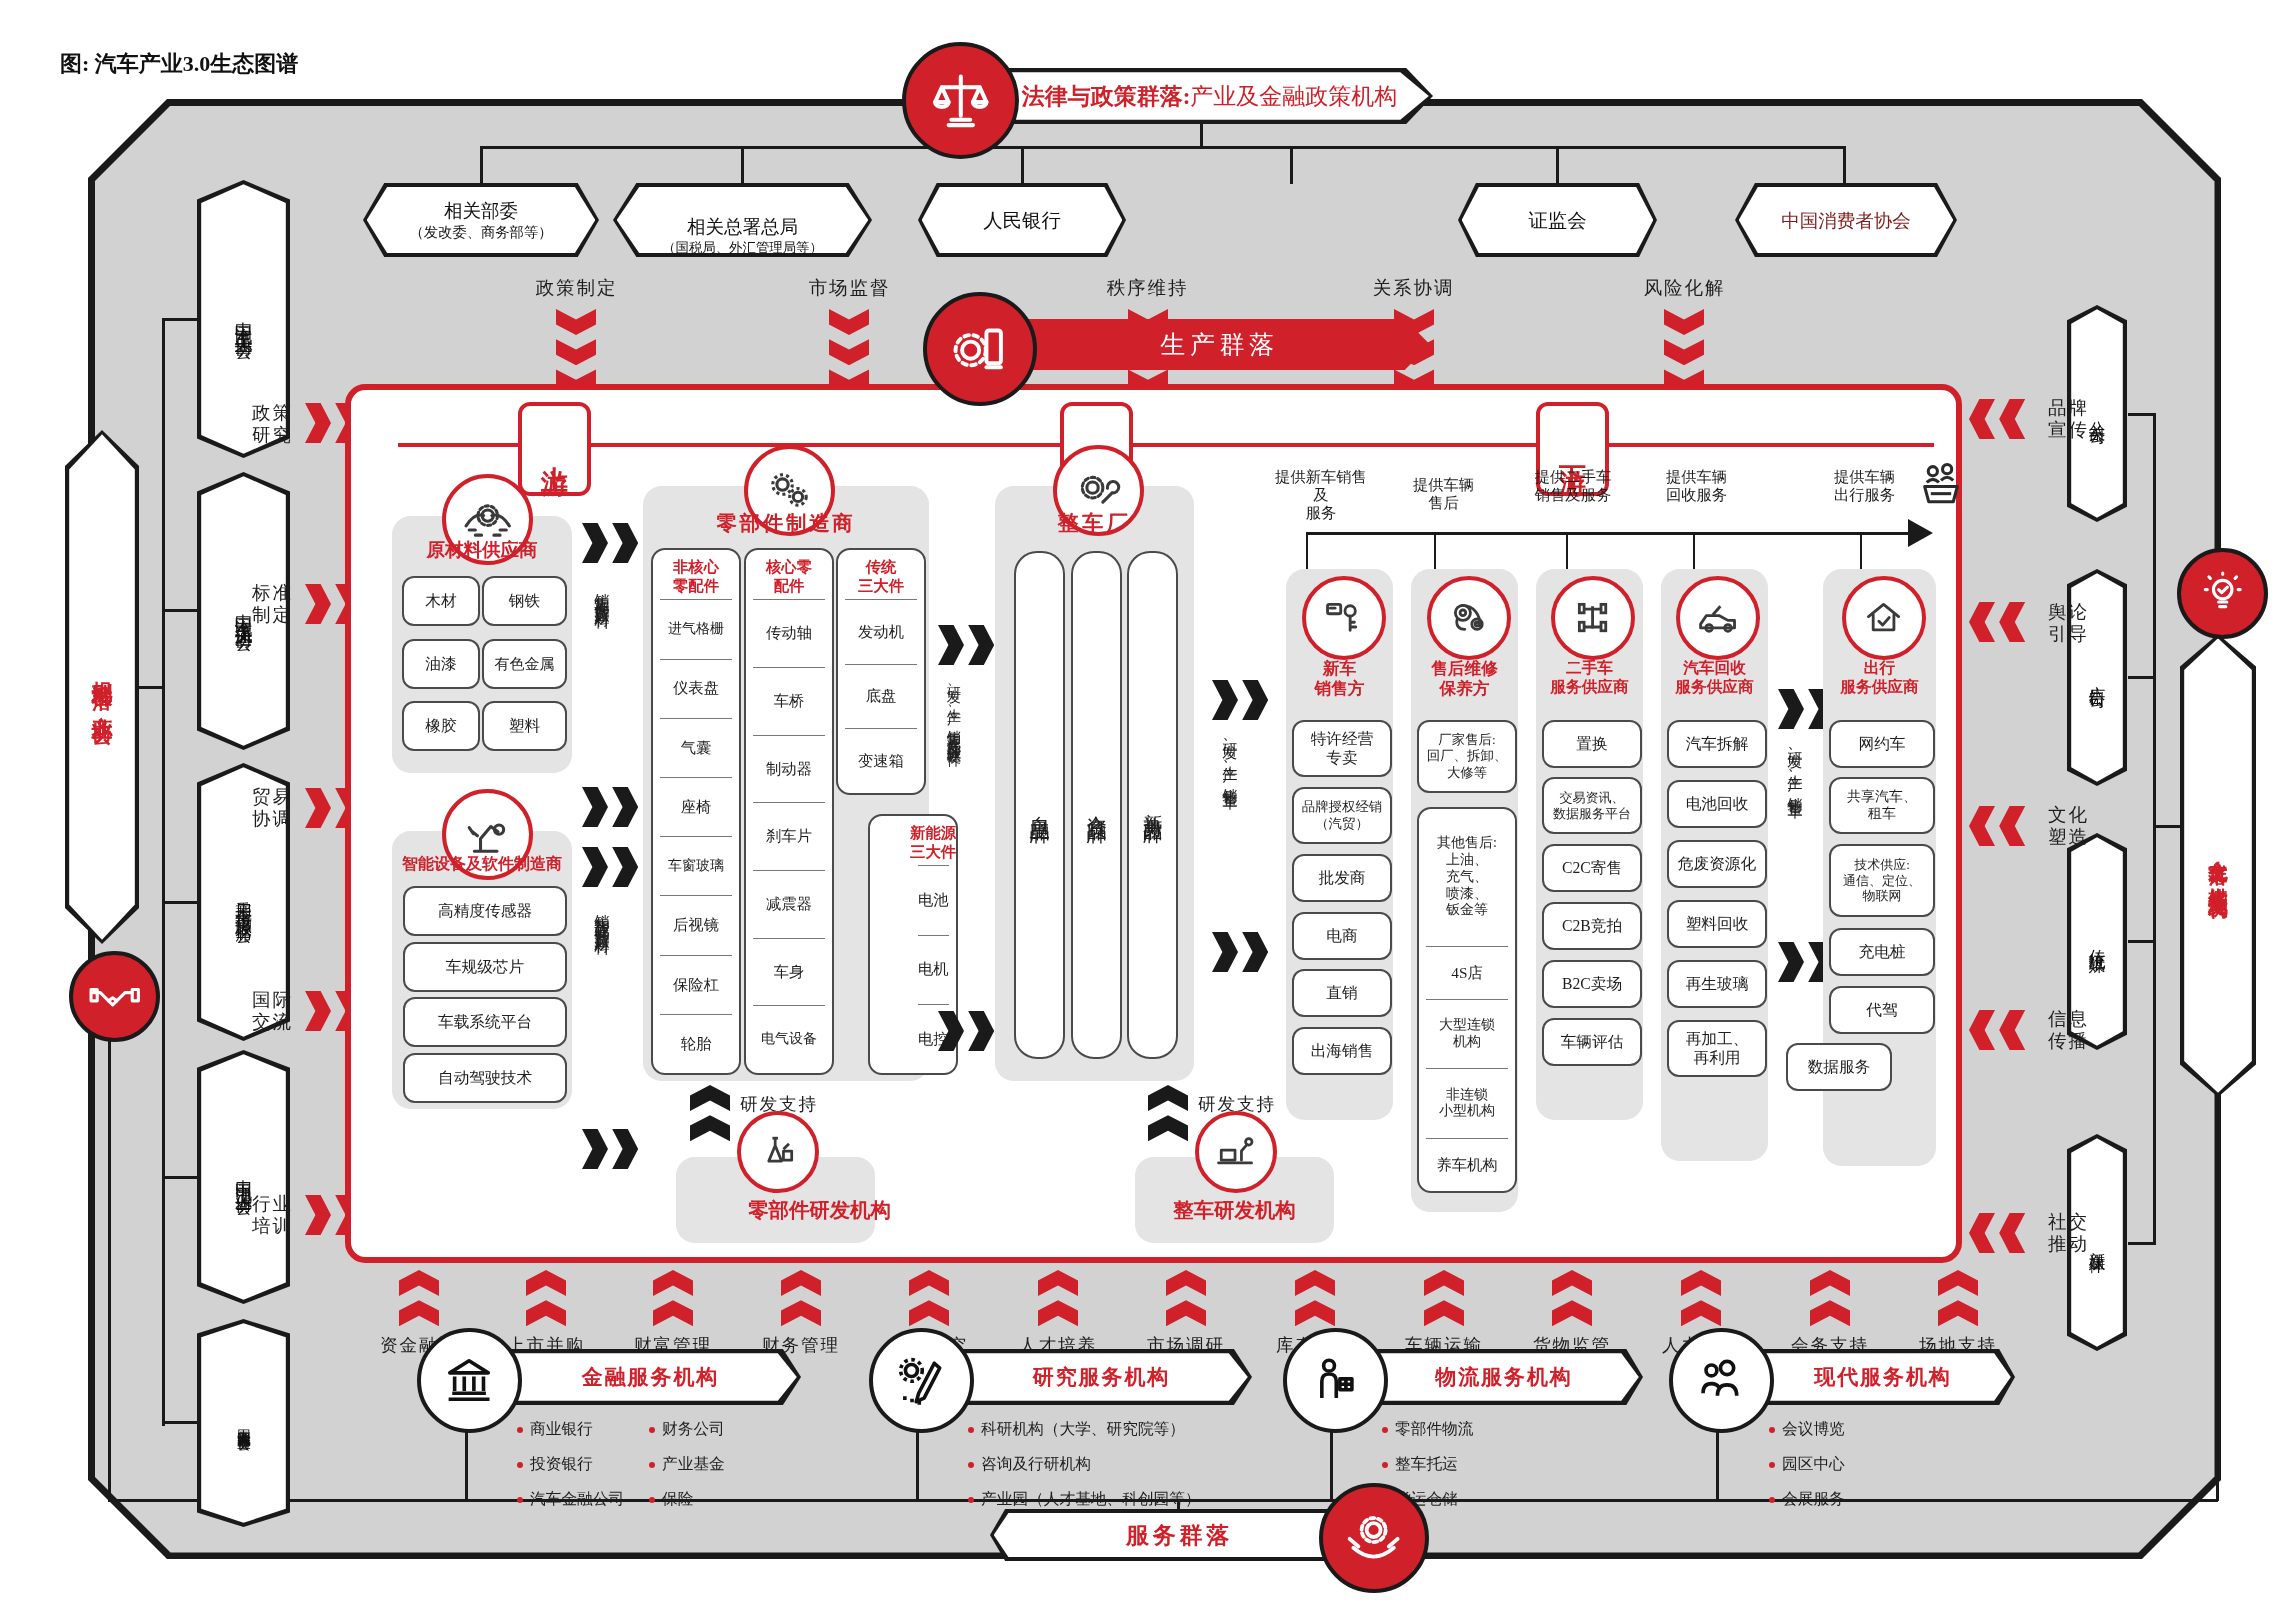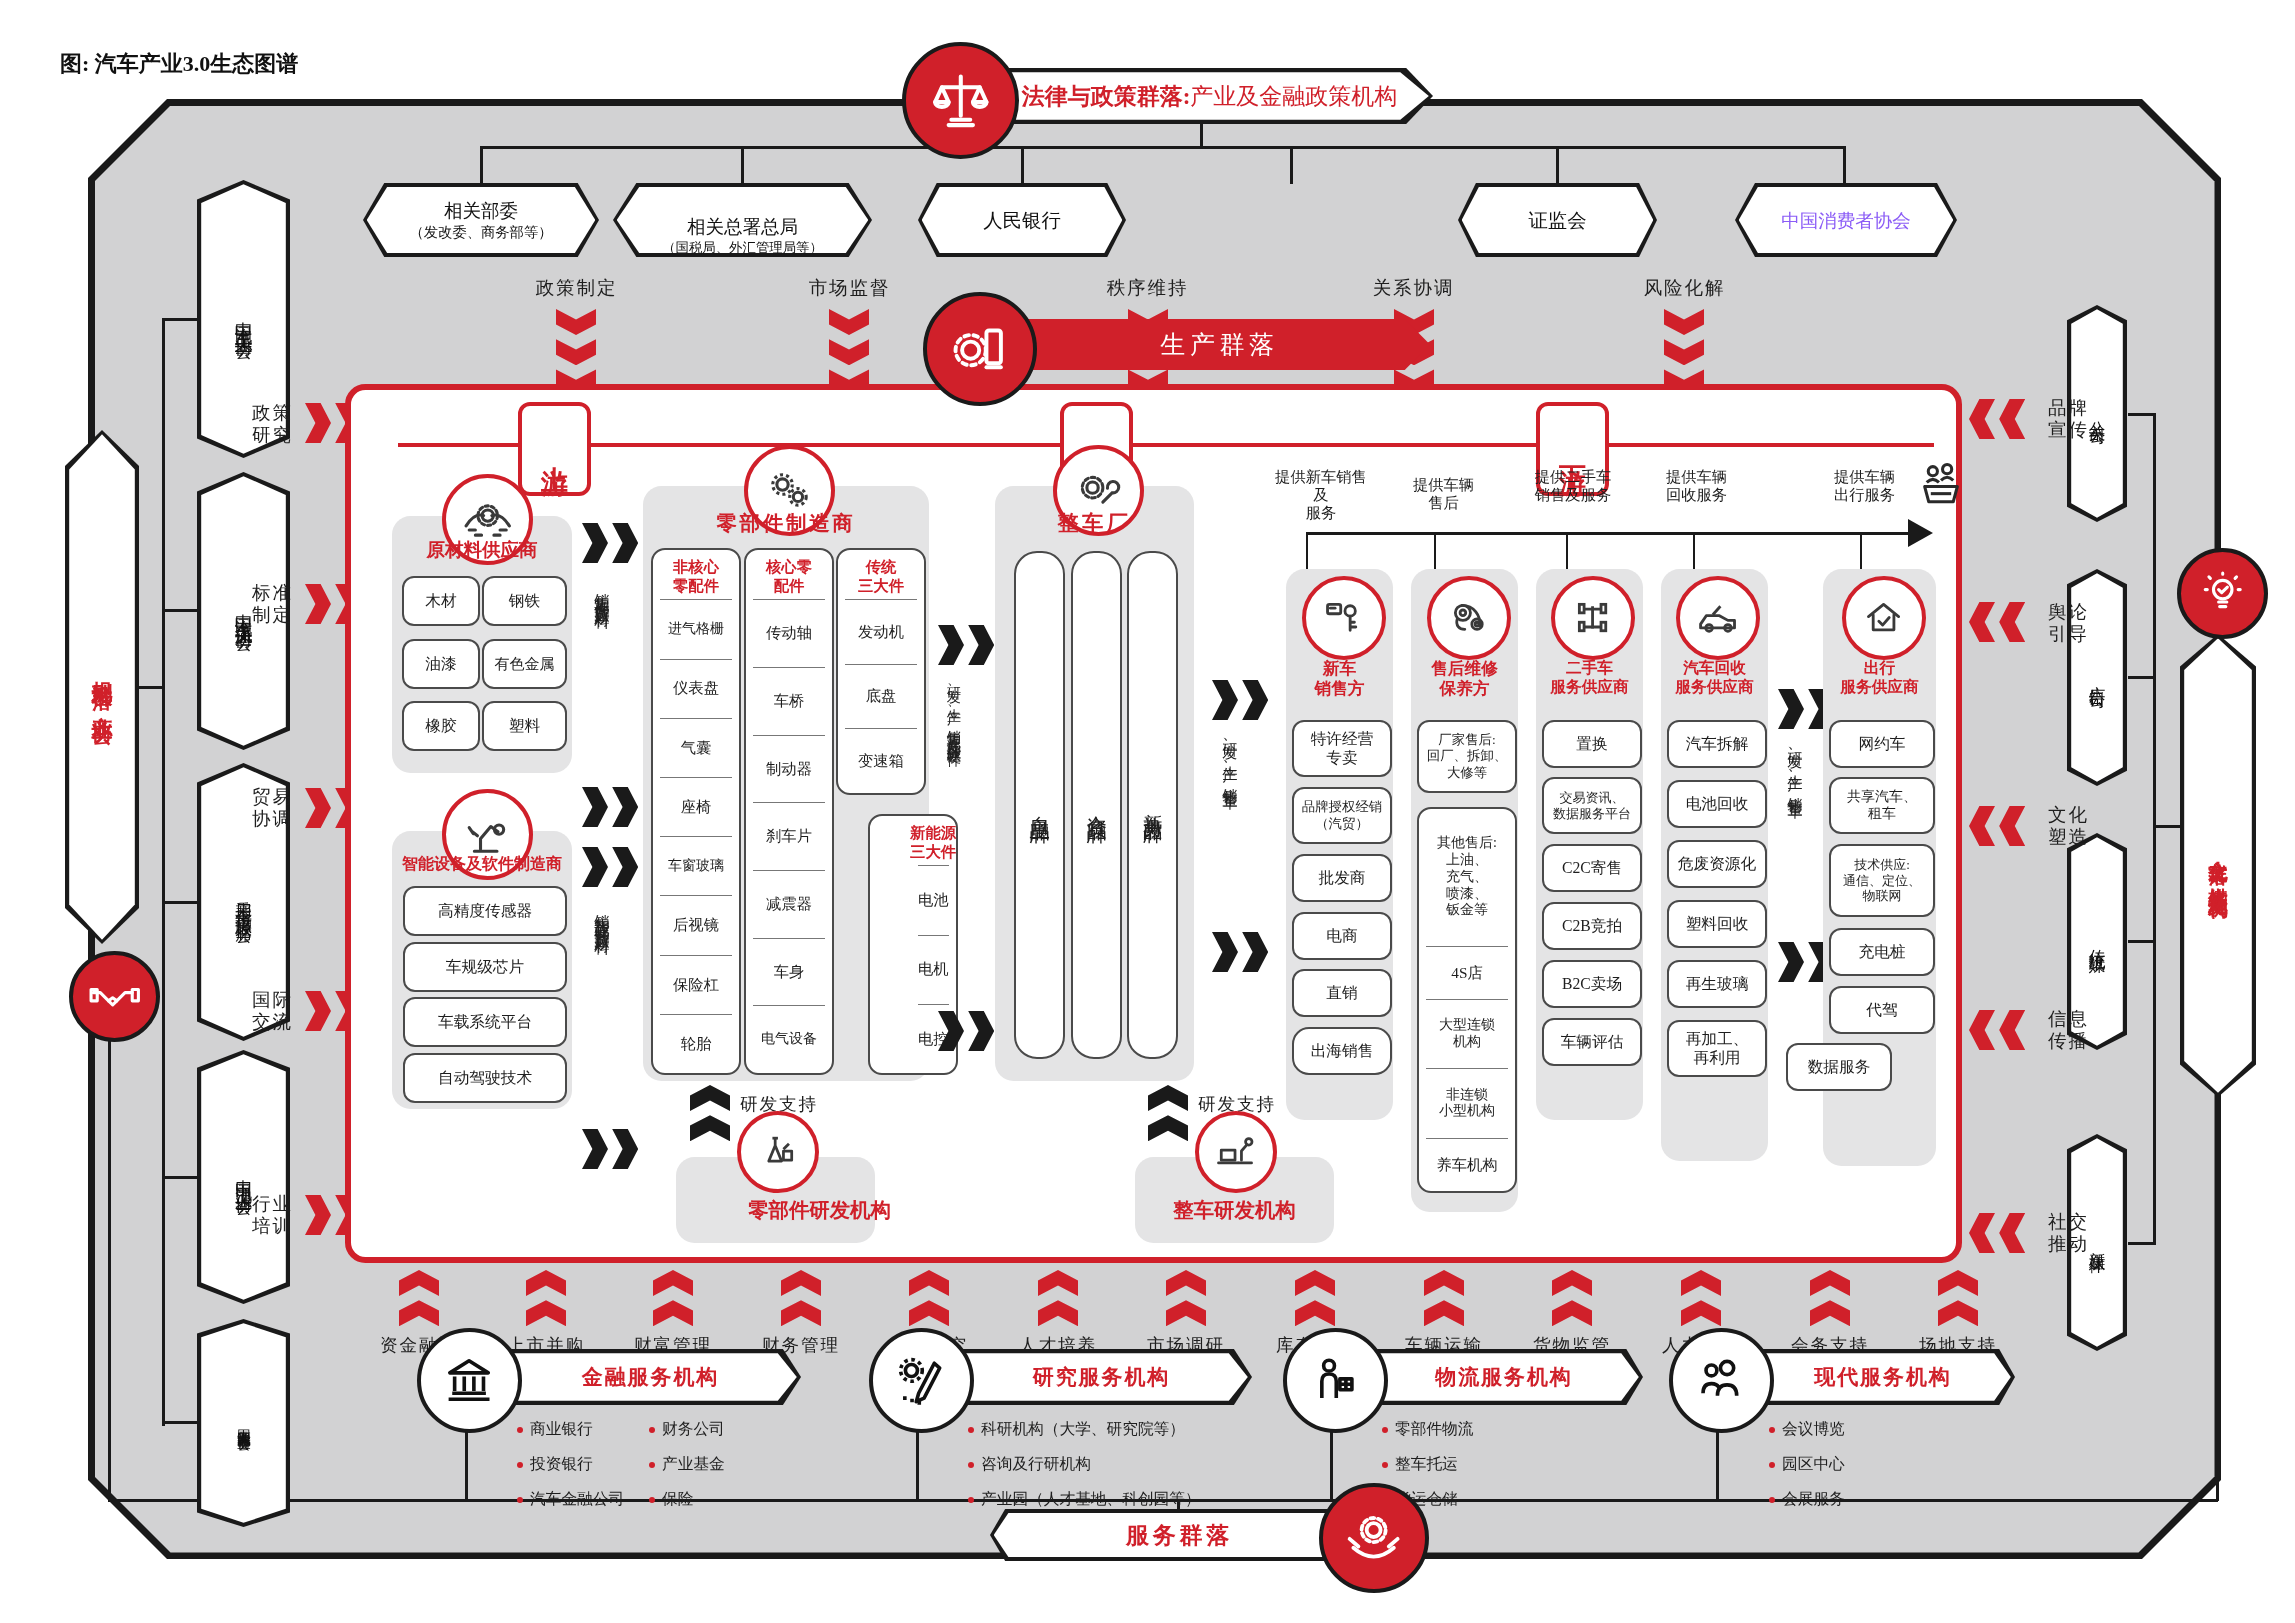--- a/index.html
+++ b/index.html
@@ -126,21 +126,21 @@
         <div style="font-size:19.4px;color:#111;">人民银行</div>
       </div>
   </div>
   <div class="hexO" style="left:1458px;top:183px;width:199px;height:74px;">
     <div class="hexI">
         <div style="font-size:19.4px;color:#111;">证监会</div>
       </div>
   </div>
   <div class="hexO" style="left:1735px;top:183px;width:222px;height:74px;">
     <div class="hexI">
-        <div style="font-size:18.5px;color:#8b5cf6;">中国消费者协会</div>
+        <div style="font-size:18.5px;color:#7f1d1d;">中国消费者协会</div>
       </div>
   </div>
 
   <div class="sideLbl" style="left:507px;top:278px;width:139px;">政策制定</div>
   <div class="sideLbl" style="left:780px;top:278px;width:139px;">市场监督</div>
   <div class="sideLbl" style="left:1078px;top:278px;width:139px;">秩序维持</div>
   <div class="sideLbl" style="left:1344px;top:278px;width:139px;">关系协调</div>
   <div class="sideLbl" style="left:1615px;top:278px;width:139px;">风险化解</div>
   <div class="vstack" style="left:556px;top:309px;">
       <div class="chv-d bgred"></div>
@@ -542,21 +542,21 @@
   </div>
   <div class="ttl pre" style="left:1286px;top:659px;width:107px;font-size:16.7px;">新车
 销售方</div>
   <div class="pill" style="left:1292px;top:720px;width:96px;height:53px;">特许经营
 专卖</div>
   <div class="pill" style="left:1292px;top:787px;width:96px;height:53px;font-size:13.4px;">品牌授权经销
 （汽贸）</div>
   <div class="pill" style="left:1292px;top:854px;width:96px;height:44px;">批发商</div>
   <div class="pill" style="left:1292px;top:912px;width:96px;height:44px;">电商</div>
   <div class="pill" style="left:1292px;top:969px;width:96px;height:44px;">直销</div>
-  <div class="pill" style="left:1292px;top:1027px;width:96px;height:44px;border-radius:17px;">出海销售</div>
+  <div class="pill" style="left:1292px;top:1027px;width:96px;height:44px;">出海销售</div>
 
   <div class="panel" style="left:1411px;top:569px;width:107px;height:643px;"></div>
   <div class="circle c-wred" style="left:1427px;top:576px;width:76px;height:76px;">
     <svg class="ic" viewBox="0 0 100 100" fill="none" stroke="#3a3a3a" stroke-width="6">
       <circle cx="38" cy="40" r="16"></circle>
         <circle cx="38" cy="40" r="6"></circle>
         <circle cx="68" cy="64" r="11"></circle>
         <circle cx="68" cy="64" r="4"></circle>
         <path d="M36 24c26 0 40 22 38 44M26 53c-4 14 4 22 16 22" stroke-linecap="round"></path>
     </svg>

